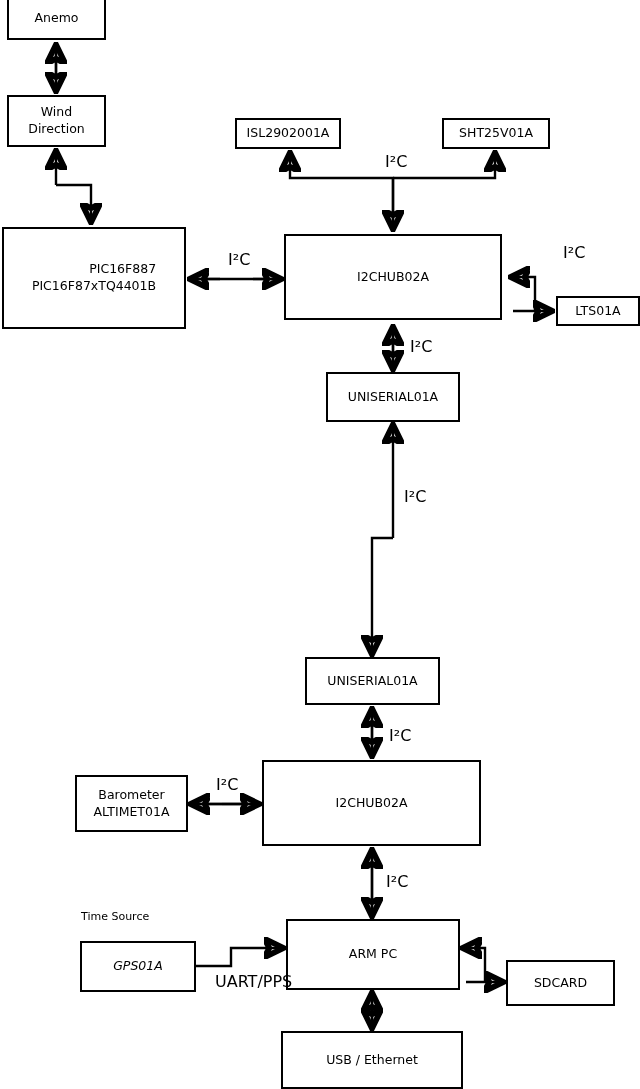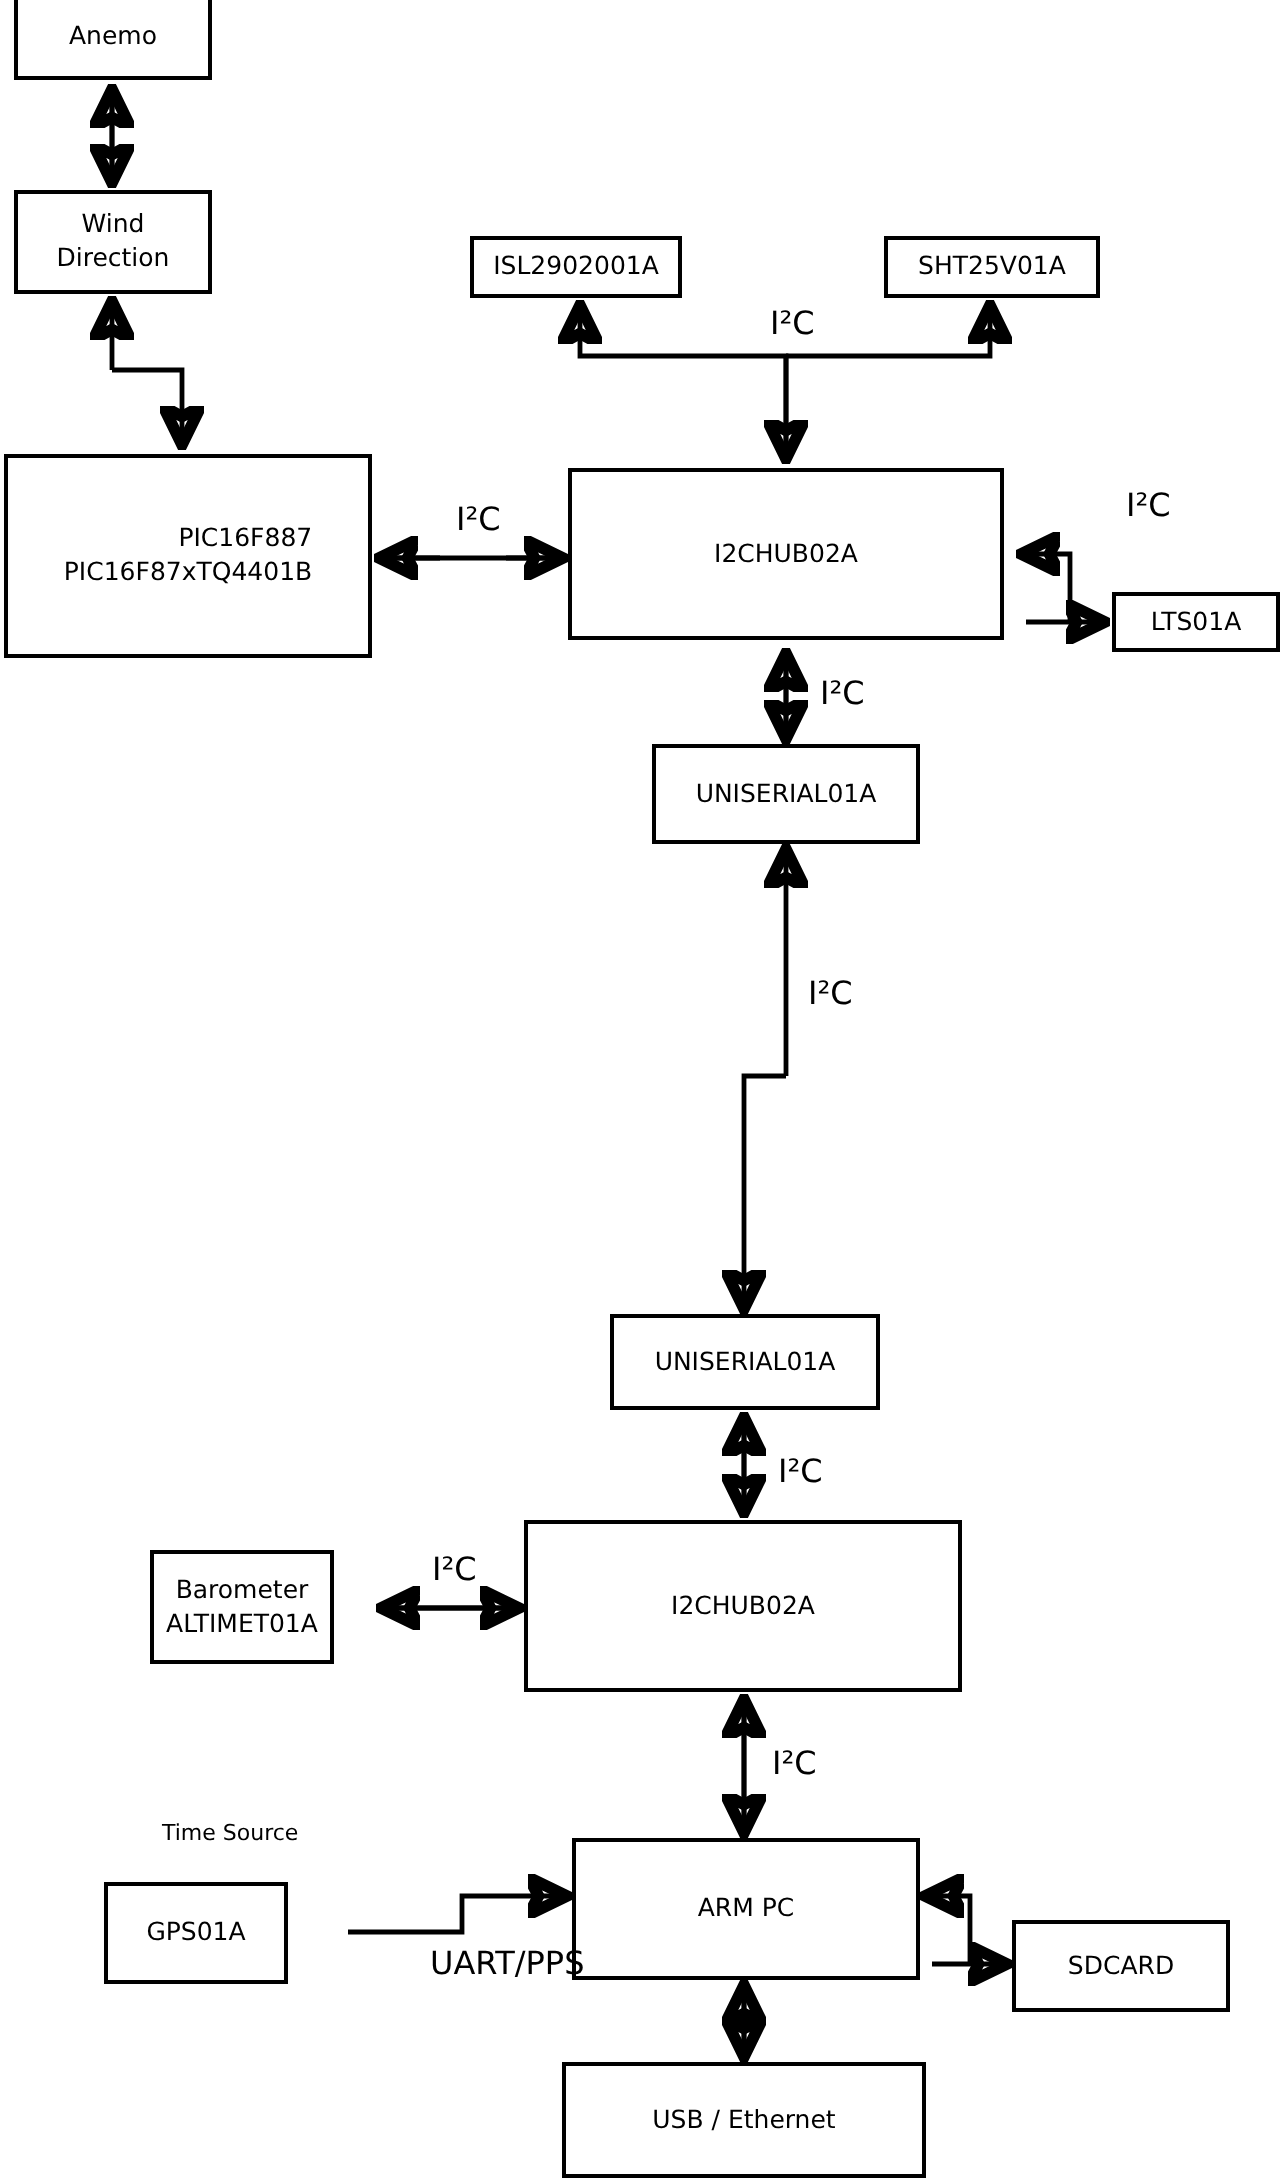--- a/index.html
+++ b/index.html
@@ -128,26 +128,26 @@
   <div class="node" style="left:442px; top:118px; width:108px; height:31px;">SHT25V01A</div>
 
   <div class="node" style="left:284px; top:234px; width:218px; height:86px;">I2CHUB02A</div>
 
   <div class="node" style="left:556px; top:296px; width:84px; height:30px;">LTS01A</div>
 
   <div class="node" style="left:326px; top:372px; width:134px; height:50px;">UNISERIAL01A</div>
 
   <div class="node" style="left:305px; top:657px; width:135px; height:48px;">UNISERIAL01A</div>
 
-  <div class="node" style="left:75px; top:775px; width:92px; height:57px;">Barometer
+  <div class="node" style="left:75px; top:775px; width:113px; height:57px;">Barometer
 ALTIMET01A</div>
 
   <div class="node" style="left:262px; top:760px; width:219px; height:86px;">I2CHUB02A</div>
 
-  <div class="node" style="left:52px; top:941px; width:92px; height:51px;">GPS01A</div>
+  <div class="node" style="left:80px; top:941px; width:116px; height:51px;font-style:italic;">GPS01A</div>
 
   <div class="node" style="left:286px; top:919px; width:174px; height:71px;">ARM PC</div>
 
   <div class="node" style="left:506px; top:960px; width:109px; height:46px;">SDCARD</div>
 
   <div class="node" style="left:281px; top:1031px; width:182px; height:58px;">USB / Ethernet</div>
 
   <div class="free-label" style="left:81px; top:910px;">Time Source</div>
 
   <div class="edge-label" style="left:228px; top:250px;">I²C</div>

